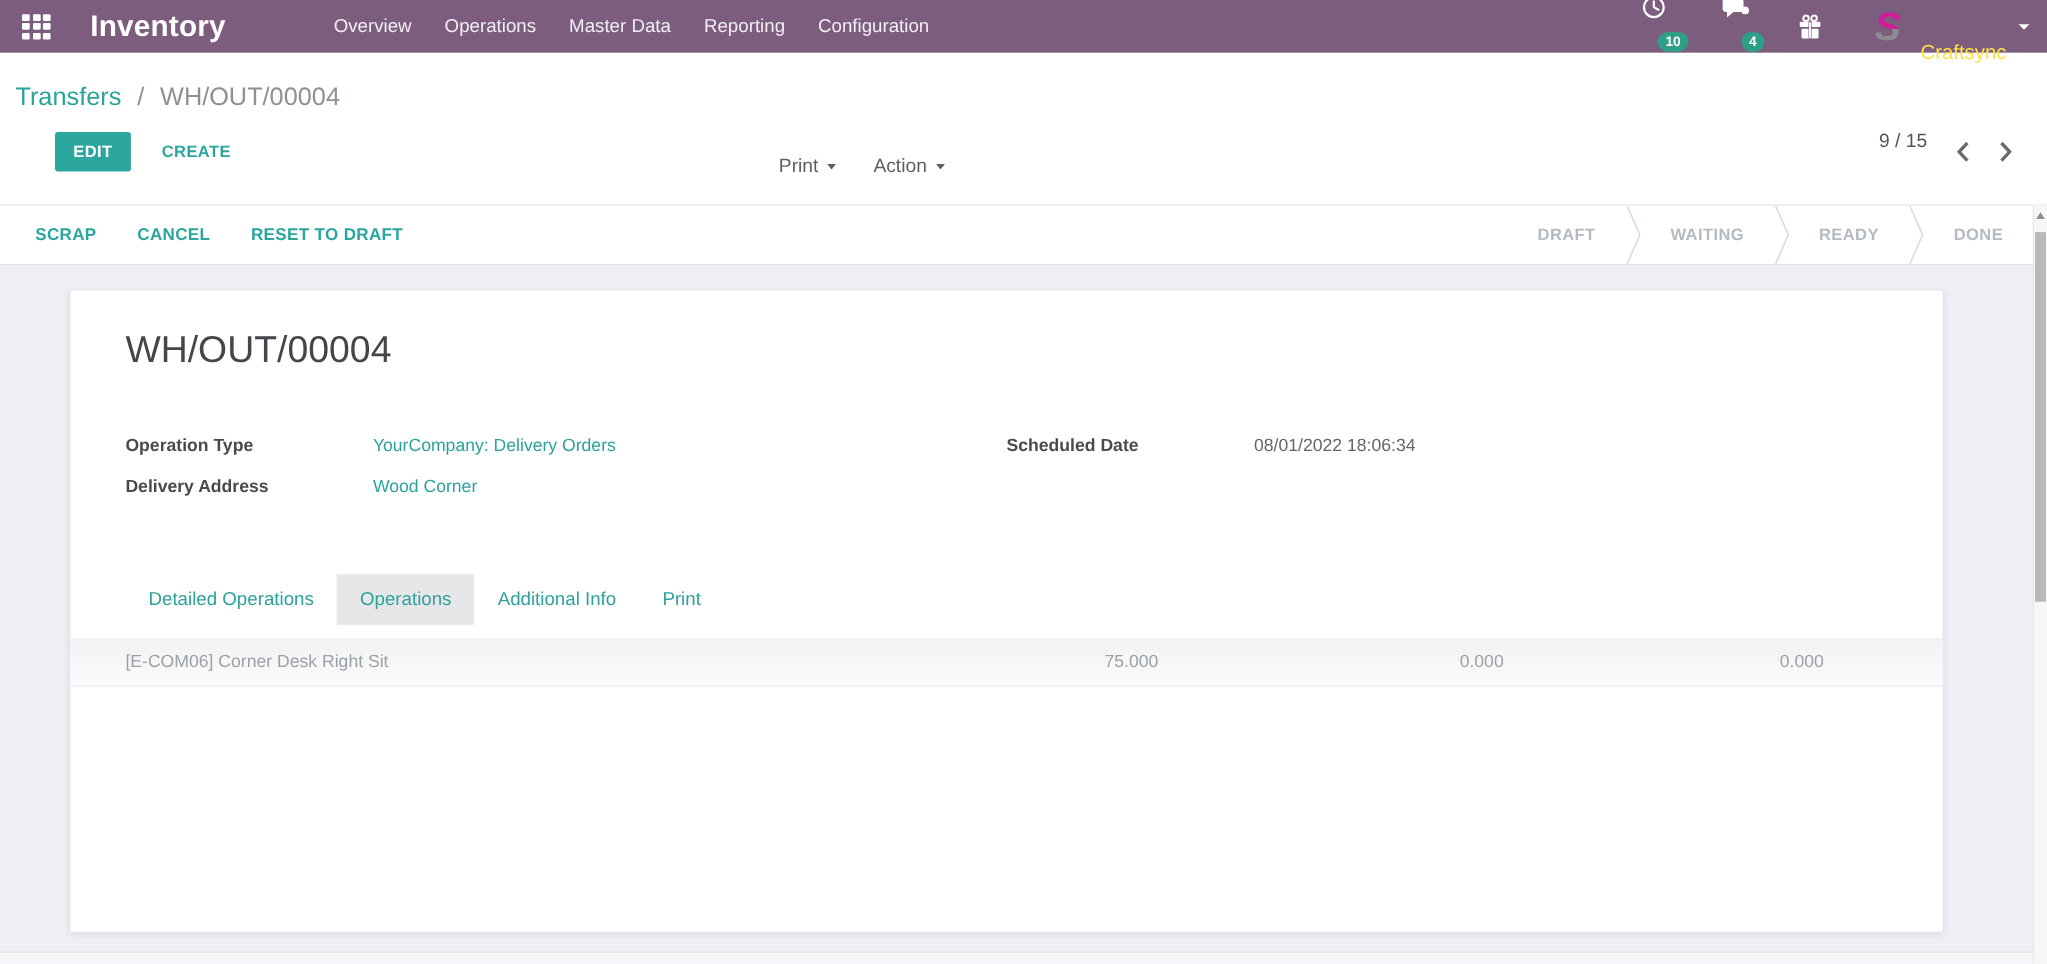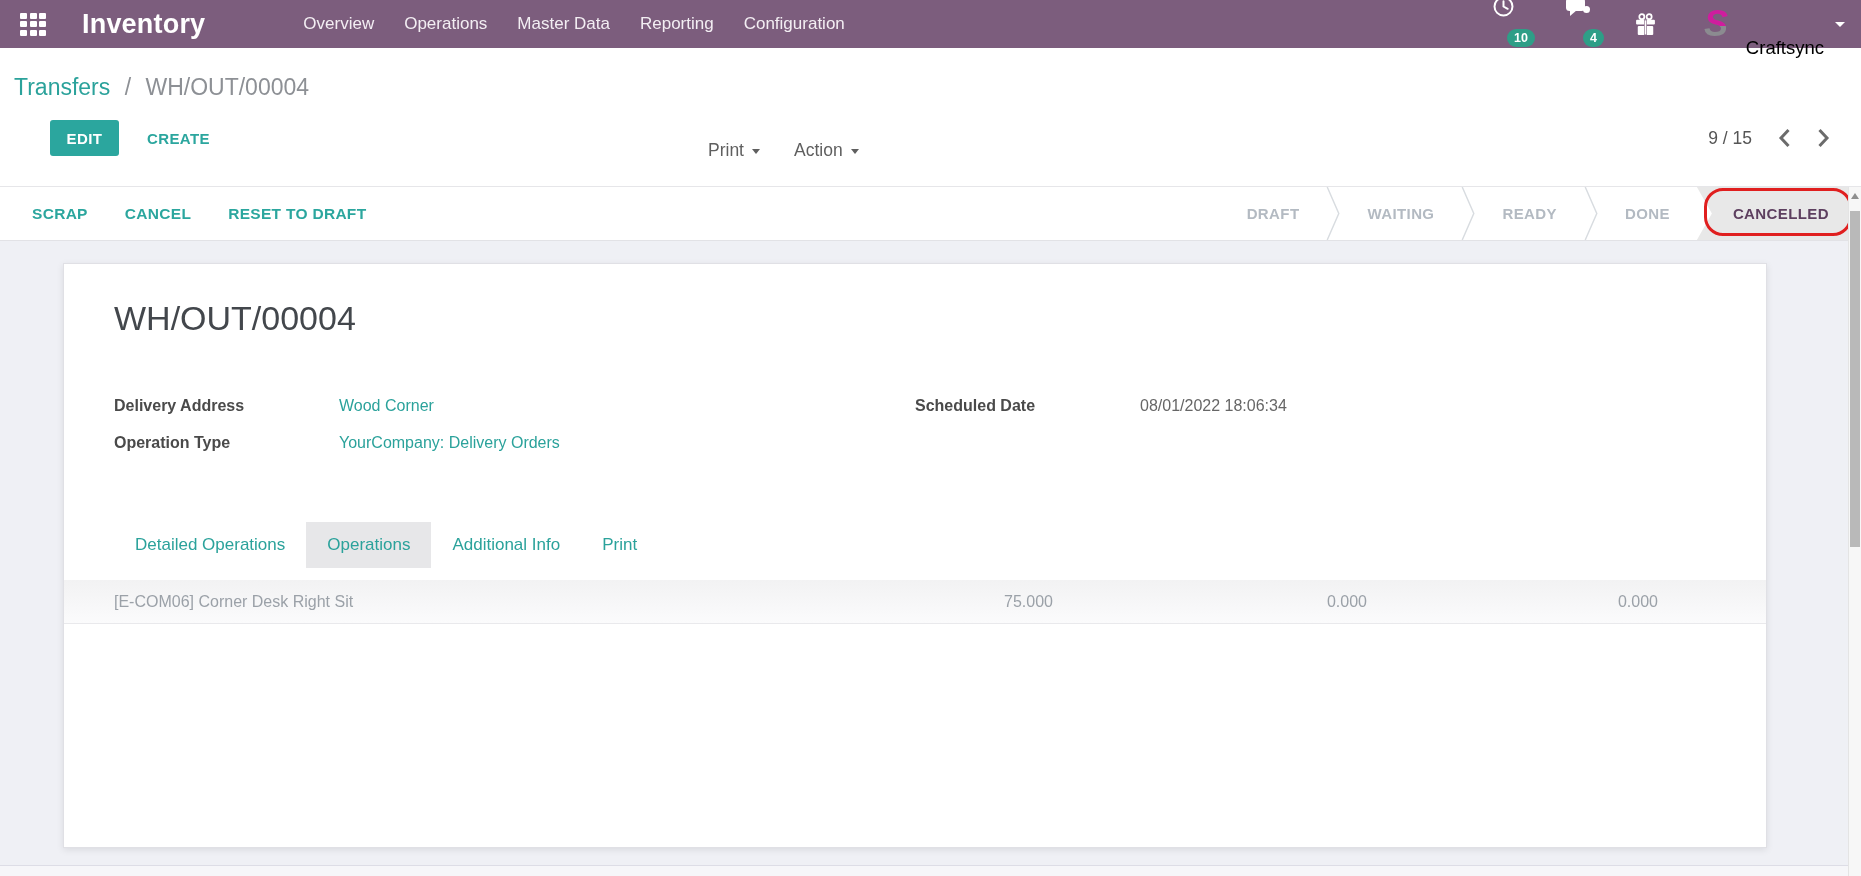--- a/index.html
+++ b/index.html
@@ -34,21 +34,21 @@
   }
   .nav-right { display:flex; align-items:center; gap:30px; }
   .nav-icon-wrap { display:flex; align-items:flex-start; cursor:pointer; position:relative; }
   .icon-badge {
     background:#2e9e87; color:#fff; font-size:12.5px; font-weight:700;
     border-radius:10px; padding:2px 7px; margin-left:-8px; transform:translateY(-6px);
     line-height:1.15;
     margin-top:40px;
   }
   .user-menu { display:flex; align-items:center; gap:9px; cursor:pointer; margin-left:8px; }
-  .user-name { color:#000000; font-size:18.5px;margin-top:48px; }
+  .user-name { color:#fde047; font-size:18.5px;margin-top:48px; }
   .caret-down-white {
     width:0; height:0; border-left:5px solid transparent; border-right:5px solid transparent;
     border-top:5.5px solid #fff; display:inline-block; margin-left:2px;
   }
 
   
   .top-panel { background:#fff; padding:24px 0 28px 0; }
   .breadcrumb { margin-left:14px; font-size:23px; line-height:30px; }
   .breadcrumb .bc-link { color:#2ba29b; text-decoration:none; cursor:pointer; }
   .breadcrumb .bc-sep { color:#8d9095; margin:0 8px; }
@@ -65,21 +65,21 @@
     background:none; border:none; color:#2ba69e; font-size:15px; font-weight:700;
     letter-spacing:0.4px; margin-left:22px; cursor:pointer;
     font-family:"Liberation Sans", sans-serif;
   }
   .center-controls { position:absolute; left:708px; top:12px; height:40px; display:flex; align-items:center; gap:34px; }
   .dropdown { display:flex; align-items:center; color:#5f5f5f; font-size:17.5px; cursor:pointer; }
   .caret-down-gray {
     width:0; height:0; border-left:4.5px solid transparent; border-right:4.5px solid transparent;
     border-top:5px solid #5f5f5f; display:inline-block; margin-left:8px; margin-top:2px;
   }
-  .right-controls { position:absolute; right:31px; top:0; height:40px; display:flex; align-items:center; gap:26px; }
+  .right-controls { position:absolute; right:31px; top:0; height:40px; display:flex; gap:26px; }
   .pager-text { color:#555; font-size:17.5px; }
   .pager-btn { cursor:pointer; display:flex; align-items:center; }
 
   
   .statusbar {
     background:#fff; height:55px;
     border-top:1px solid #e6e6e9; border-bottom:1px solid #e2e2e6;
     display:flex; justify-content:space-between; align-items:stretch;
   }
   .status-buttons { display:flex; align-items:center; gap:37px; margin-left:32px; }
@@ -272,40 +272,36 @@
     </svg>
     <span class="state">WAITING</span>
     <svg class="state-sep" width="14" height="55" viewBox="0 0 14 55">
       <polyline points="1,0 13,27.5 1,55" fill="none" stroke="#d8dce0" stroke-width="1.5"></polyline>
     </svg>
     <span class="state">READY</span>
     <svg class="state-sep" width="14" height="55" viewBox="0 0 14 55">
       <polyline points="1,0 13,27.5 1,55" fill="none" stroke="#d8dce0" stroke-width="1.5"></polyline>
     </svg>
     <span class="state">DONE</span>
-    <div class="active-wrap">
-      <div class="state-active">CANCELLED</div>
-      <div class="red-annotation"></div>
-    </div>
   </div>
 </div>
 
 <div class="content">
   <div class="sheet">
     <h1 class="doc-title">WH/OUT/00004</h1>
 
     <div class="field-groups">
       <div class="fgroup">
         <div class="field-row">
+          <span class="field-label">Operation Type</span>
+          <a class="field-value-link">YourCompany: Delivery Orders</a>
+        </div>
+        <div class="field-row">
           <span class="field-label">Delivery Address</span>
           <a class="field-value-link">Wood Corner</a>
-        </div>
-        <div class="field-row">
-          <span class="field-label">Operation Type</span>
-          <a class="field-value-link">YourCompany: Delivery Orders</a>
         </div>
       </div>
       <div class="fgroup">
         <div class="field-row">
           <span class="field-label">Scheduled Date</span>
           <span class="field-value">08/01/2022 18:06:34</span>
         </div>
       </div>
     </div>
 

